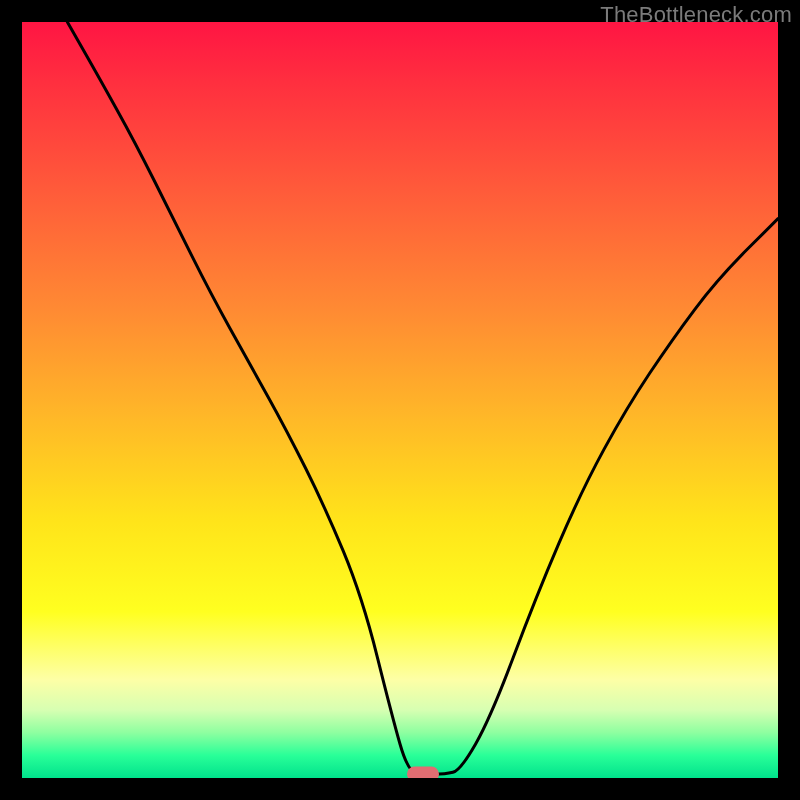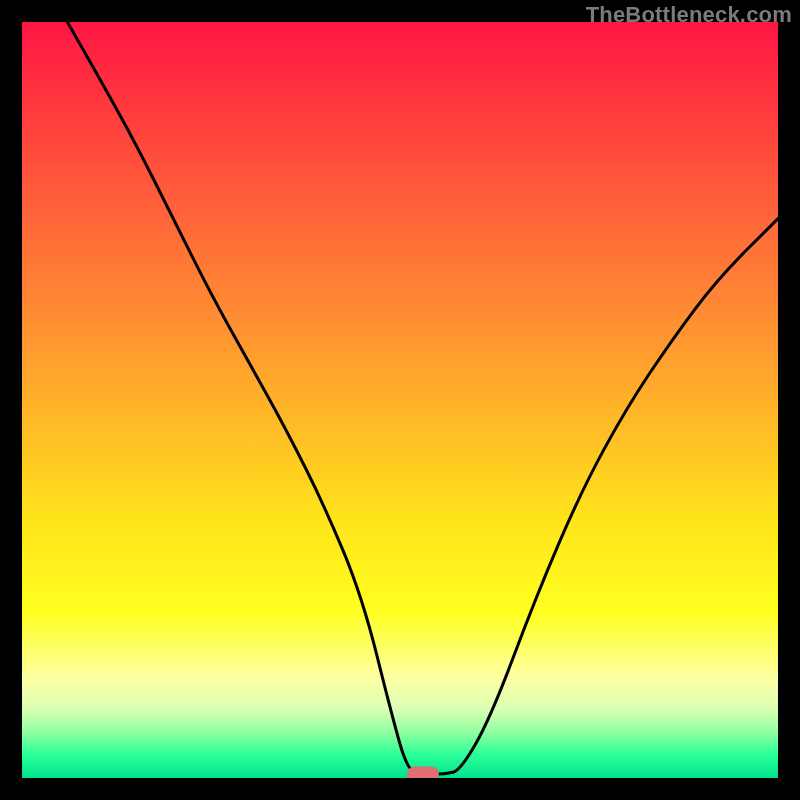--- a/index.html
+++ b/index.html
@@ -16,21 +16,21 @@
     width: 800px;
     height: 800px;
     background: #000;
   }
   .watermark {
     position: absolute;
     top: 2px;
     right: 8px;
     color: #7b7b7b;
     font-size: 22px;
-    font-weight: 700;
+    font-weight: 400;
     z-index: 50;
     letter-spacing: 0.2px;
   }
   .plot-area {
     position: absolute;
     left: 22px;
     top: 22px;
     width: 756px;
     height: 756px;
     overflow: hidden;

